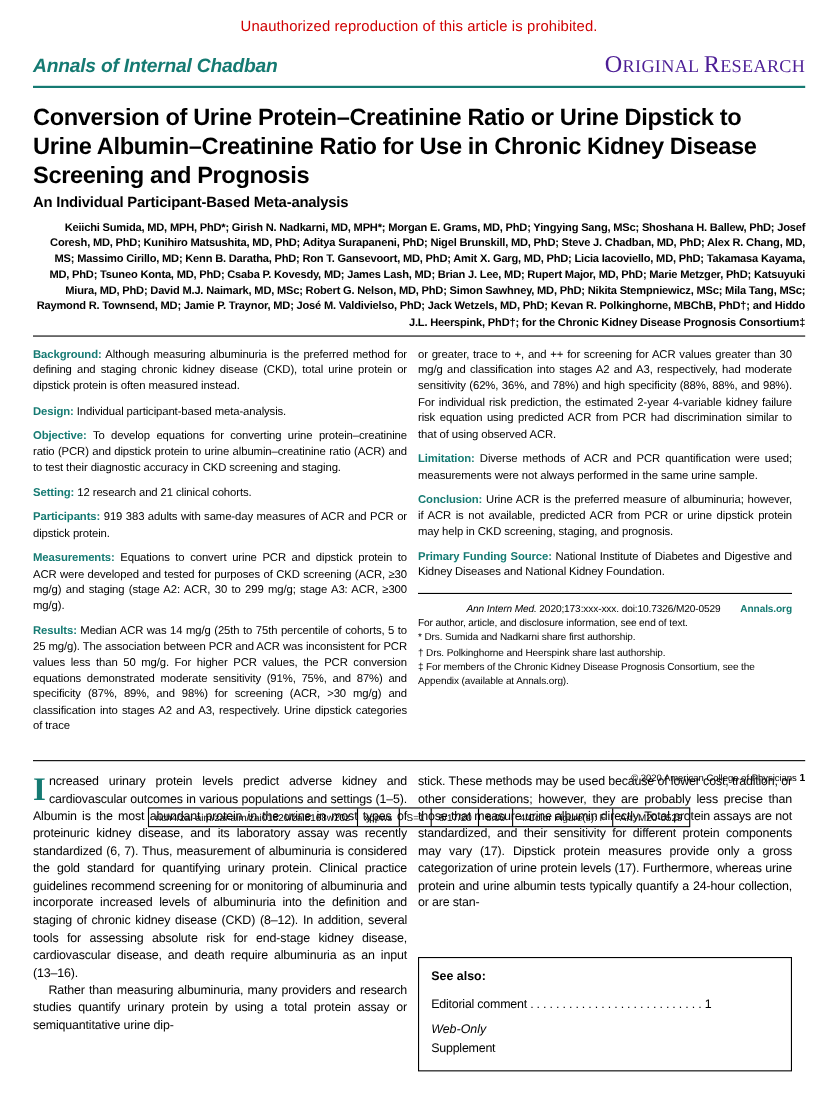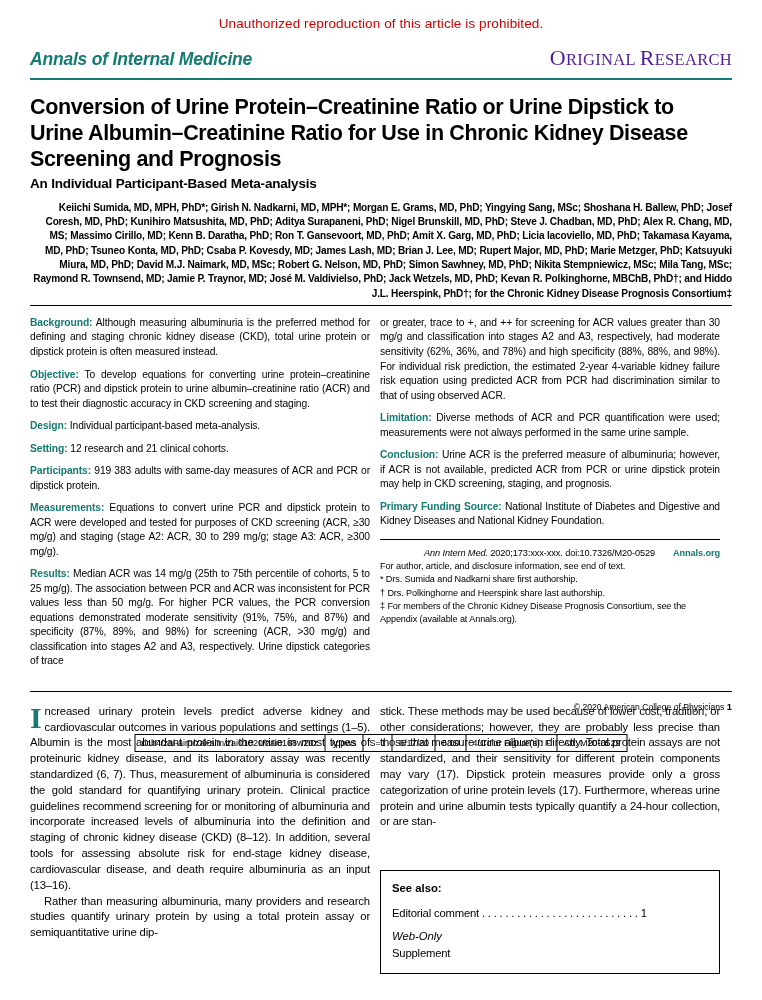--- a/index.html
+++ b/index.html
@@ -152,35 +152,35 @@
   .slug div:last-child { border-right: none; }
 </style>
 </head>
 <body>
 
 <div class="page">
 
   <div class="warning">Unauthorized reproduction of this article is prohibited.</div>
 
   <div class="masthead">
-    <div class="journal-name">Annals of Internal Medicine</div>
+    <div class="journal-name">Annals of Internal Chadban</div>
     <div class="section-label"><span>O</span><span class="sc">RIGINAL </span><span>R</span><span class="sc">ESEARCH</span></div>
   </div>
 
   <h1 class="title">Conversion of Urine Protein–Creatinine Ratio or Urine Dipstick to Urine Albumin–Creatinine Ratio for Use in Chronic Kidney Disease Screening and Prognosis</h1>
   <h2 class="subtitle">An Individual Participant-Based Meta-analysis</h2>
   <div class="authors">Keiichi Sumida, MD, MPH, PhD*; Girish N. Nadkarni, MD, MPH*; Morgan E. Grams, MD, PhD; Yingying Sang, MSc; Shoshana H. Ballew, PhD; Josef Coresh, MD, PhD; Kunihiro Matsushita, MD, PhD; Aditya Surapaneni, PhD; Nigel Brunskill, MD, PhD; Steve J. Chadban, MD, PhD; Alex R. Chang, MD, MS; Massimo Cirillo, MD; Kenn B. Daratha, PhD; Ron T. Gansevoort, MD, PhD; Amit X. Garg, MD, PhD; Licia Iacoviello, MD, PhD; Takamasa Kayama, MD, PhD; Tsuneo Konta, MD, PhD; Csaba P. Kovesdy, MD; James Lash, MD; Brian J. Lee, MD; Rupert Major, MD, PhD; Marie Metzger, PhD; Katsuyuki Miura, MD, PhD; David M.J. Naimark, MD, MSc; Robert G. Nelson, MD, PhD; Simon Sawhney, MD, PhD; Nikita Stempniewicz, MSc; Mila Tang, MSc; Raymond R. Townsend, MD; Jamie P. Traynor, MD; José M. Valdivielso, PhD; Jack Wetzels, MD, PhD; Kevan R. Polkinghorne, MBChB, PhD†; and Hiddo J.L. Heerspink, PhD†; for the Chronic Kidney Disease Prognosis Consortium‡</div>
 
   <div class="rule-thin"></div>
 
   <div class="cols">
     <div class="col">
       <p class="abs-p"><span class="lead">Background:</span><span> Although measuring albuminuria is the preferred method for defining and staging chronic kidney disease (CKD), total urine protein or dipstick protein is often measured instead.</span></p>
+      <p class="abs-p"><span class="lead">Design:</span><span> Individual participant-based meta-analysis.</span></p>
       <p class="abs-p"><span class="lead">Objective:</span><span> To develop equations for converting urine protein–creatinine ratio (PCR) and dipstick protein to urine albumin–creatinine ratio (ACR) and to test their diagnostic accuracy in CKD screening and staging.</span></p>
-      <p class="abs-p"><span class="lead">Design:</span><span> Individual participant-based meta-analysis.</span></p>
       <p class="abs-p"><span class="lead">Setting:</span><span> 12 research and 21 clinical cohorts.</span></p>
       <p class="abs-p"><span class="lead">Participants:</span><span> 919 383 adults with same-day measures of ACR and PCR or dipstick protein.</span></p>
       <p class="abs-p"><span class="lead">Measurements:</span><span> Equations to convert urine PCR and dipstick protein to ACR were developed and tested for purposes of CKD screening (ACR, ≥30 mg/g) and staging (stage A2: ACR, 30 to 299 mg/g; stage A3: ACR, ≥300 mg/g).</span></p>
       <p class="abs-p"><span class="lead">Results:</span><span> Median ACR was 14 mg/g (25th to 75th percentile of cohorts, 5 to 25 mg/g). The association between PCR and ACR was inconsistent for PCR values less than 50 mg/g. For higher PCR values, the PCR conversion equations demonstrated moderate sensitivity (91%, 75%, and 87%) and specificity (87%, 89%, and 98%) for screening (ACR, &gt;30 mg/g) and classification into stages A2 and A3, respectively. Urine dipstick categories of trace</span></p>
     </div>
 
     <div class="col">
       <p class="abs-p"><span>or greater, trace to +, and ++ for screening for ACR values greater than 30 mg/g and classification into stages A2 and A3, respectively, had moderate sensitivity (62%, 36%, and 78%) and high specificity (88%, 88%, and 98%). For individual risk prediction, the estimated 2-year 4-variable kidney failure risk equation using predicted ACR from PCR had discrimination similar to that of using observed ACR.</span></p>
       <p class="abs-p"><span class="lead">Limitation:</span><span> Diverse methods of ACR and PCR quantification were used; measurements were not always performed in the same urine sample.</span></p>
       <p class="abs-p"><span class="lead">Conclusion:</span><span> Urine ACR is the preferred measure of albuminuria; however, if ACR is not available, predicted ACR from PCR or urine dipstick protein may help in CKD screening, staging, and prognosis.</span></p>

